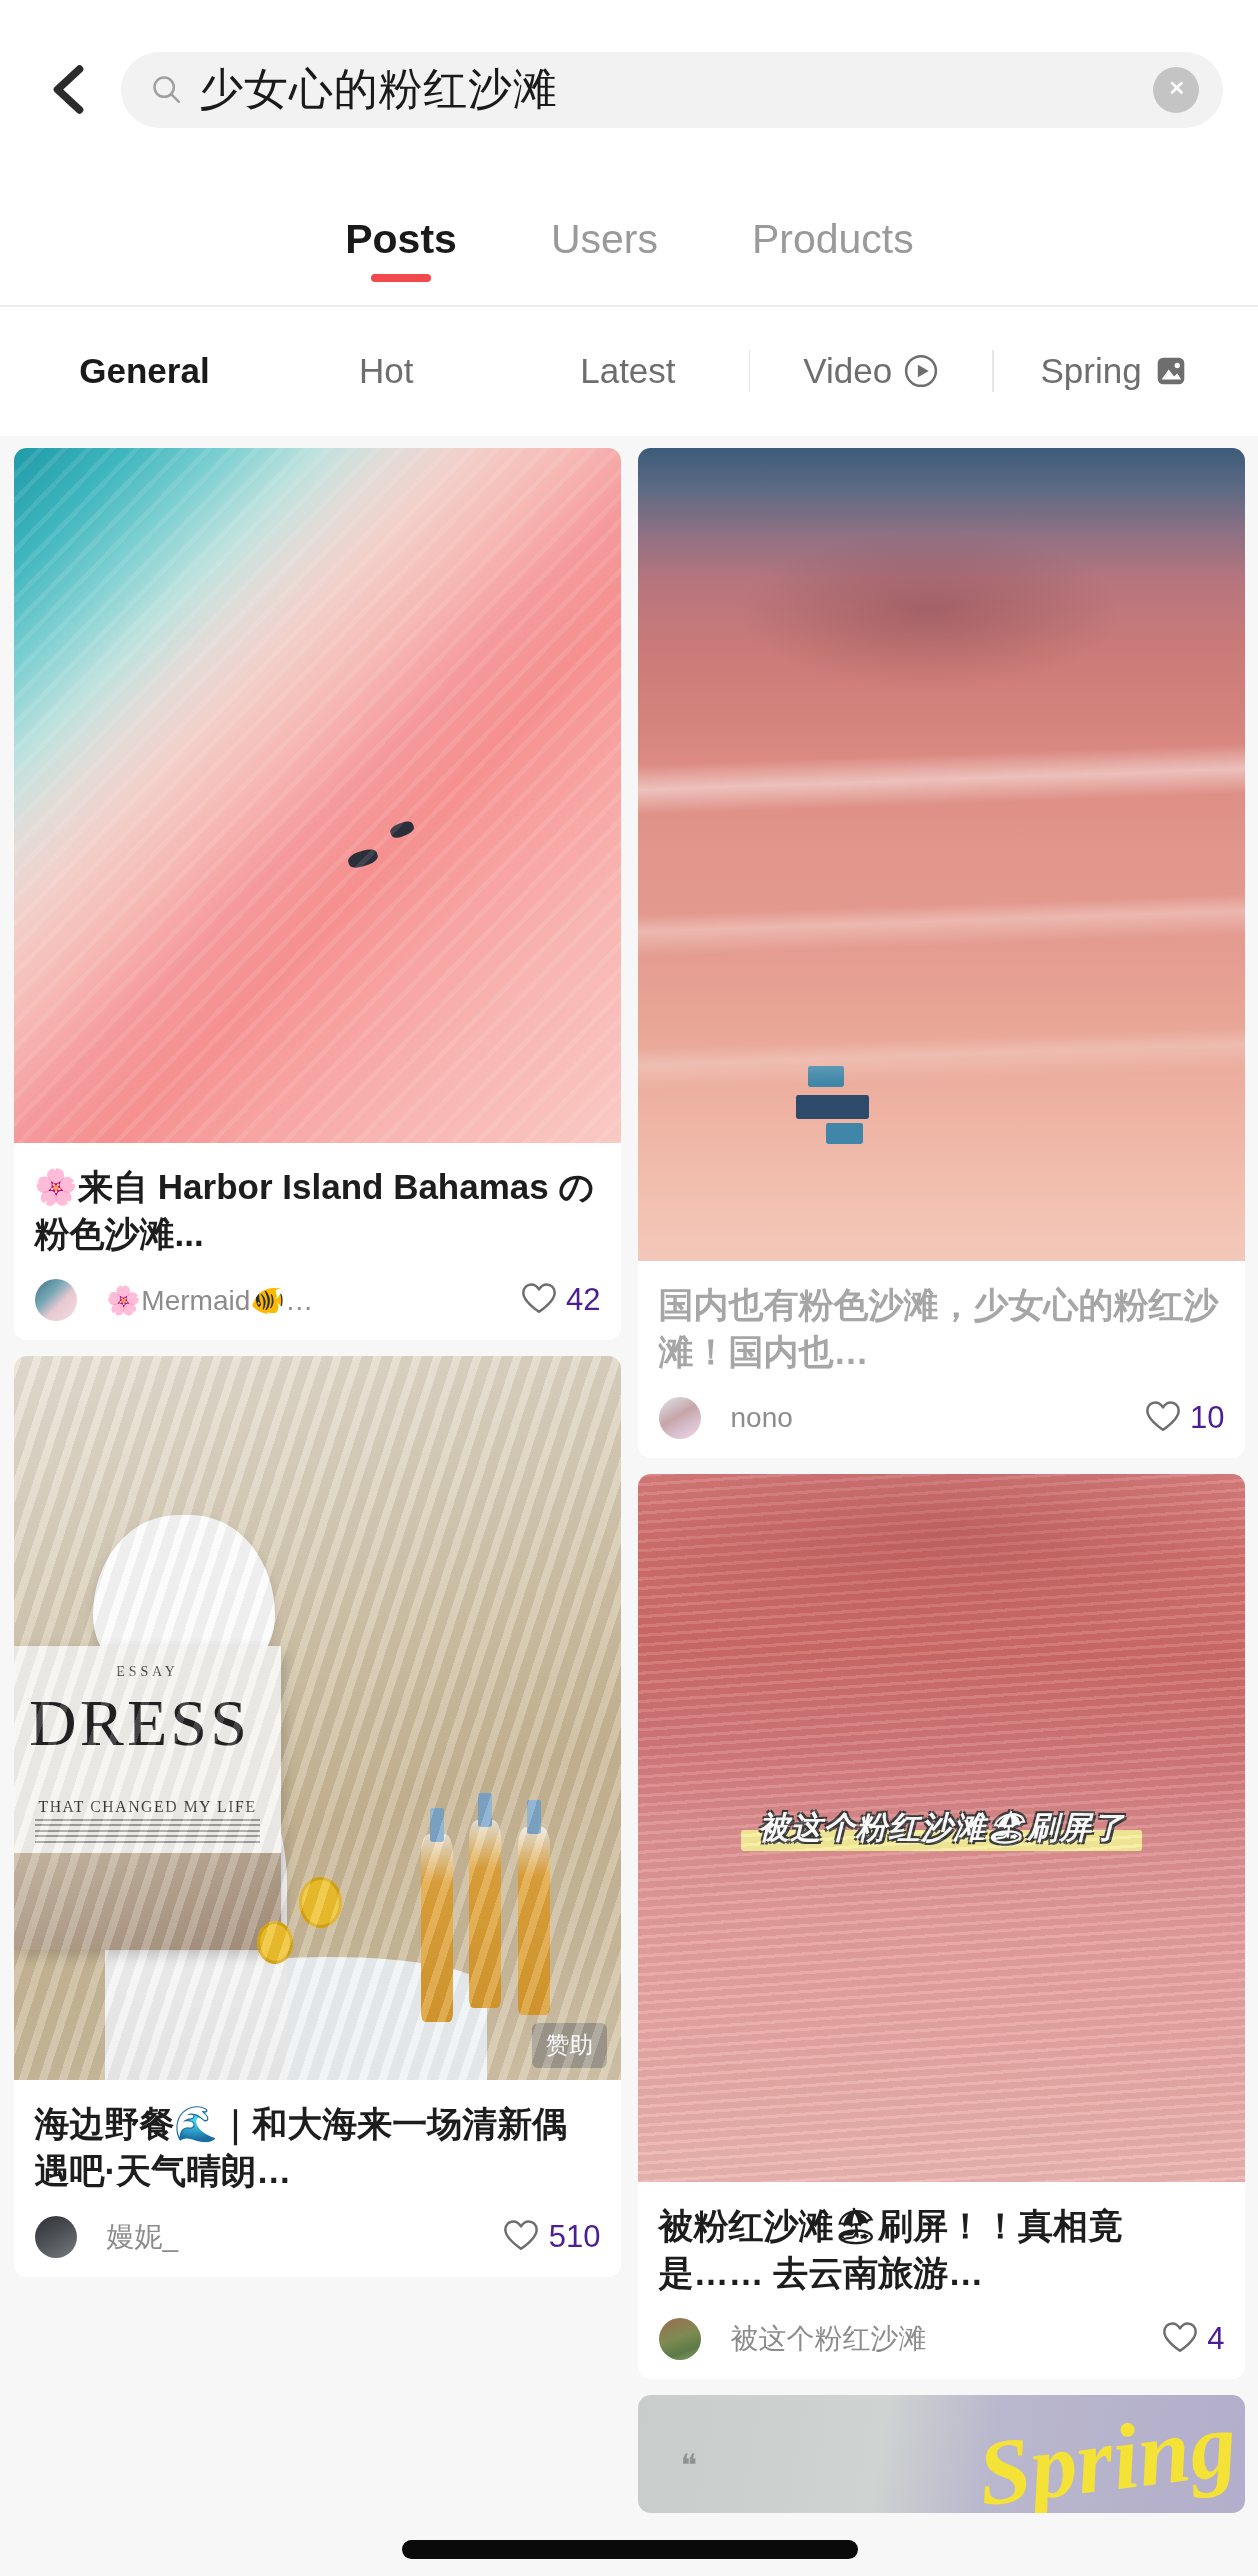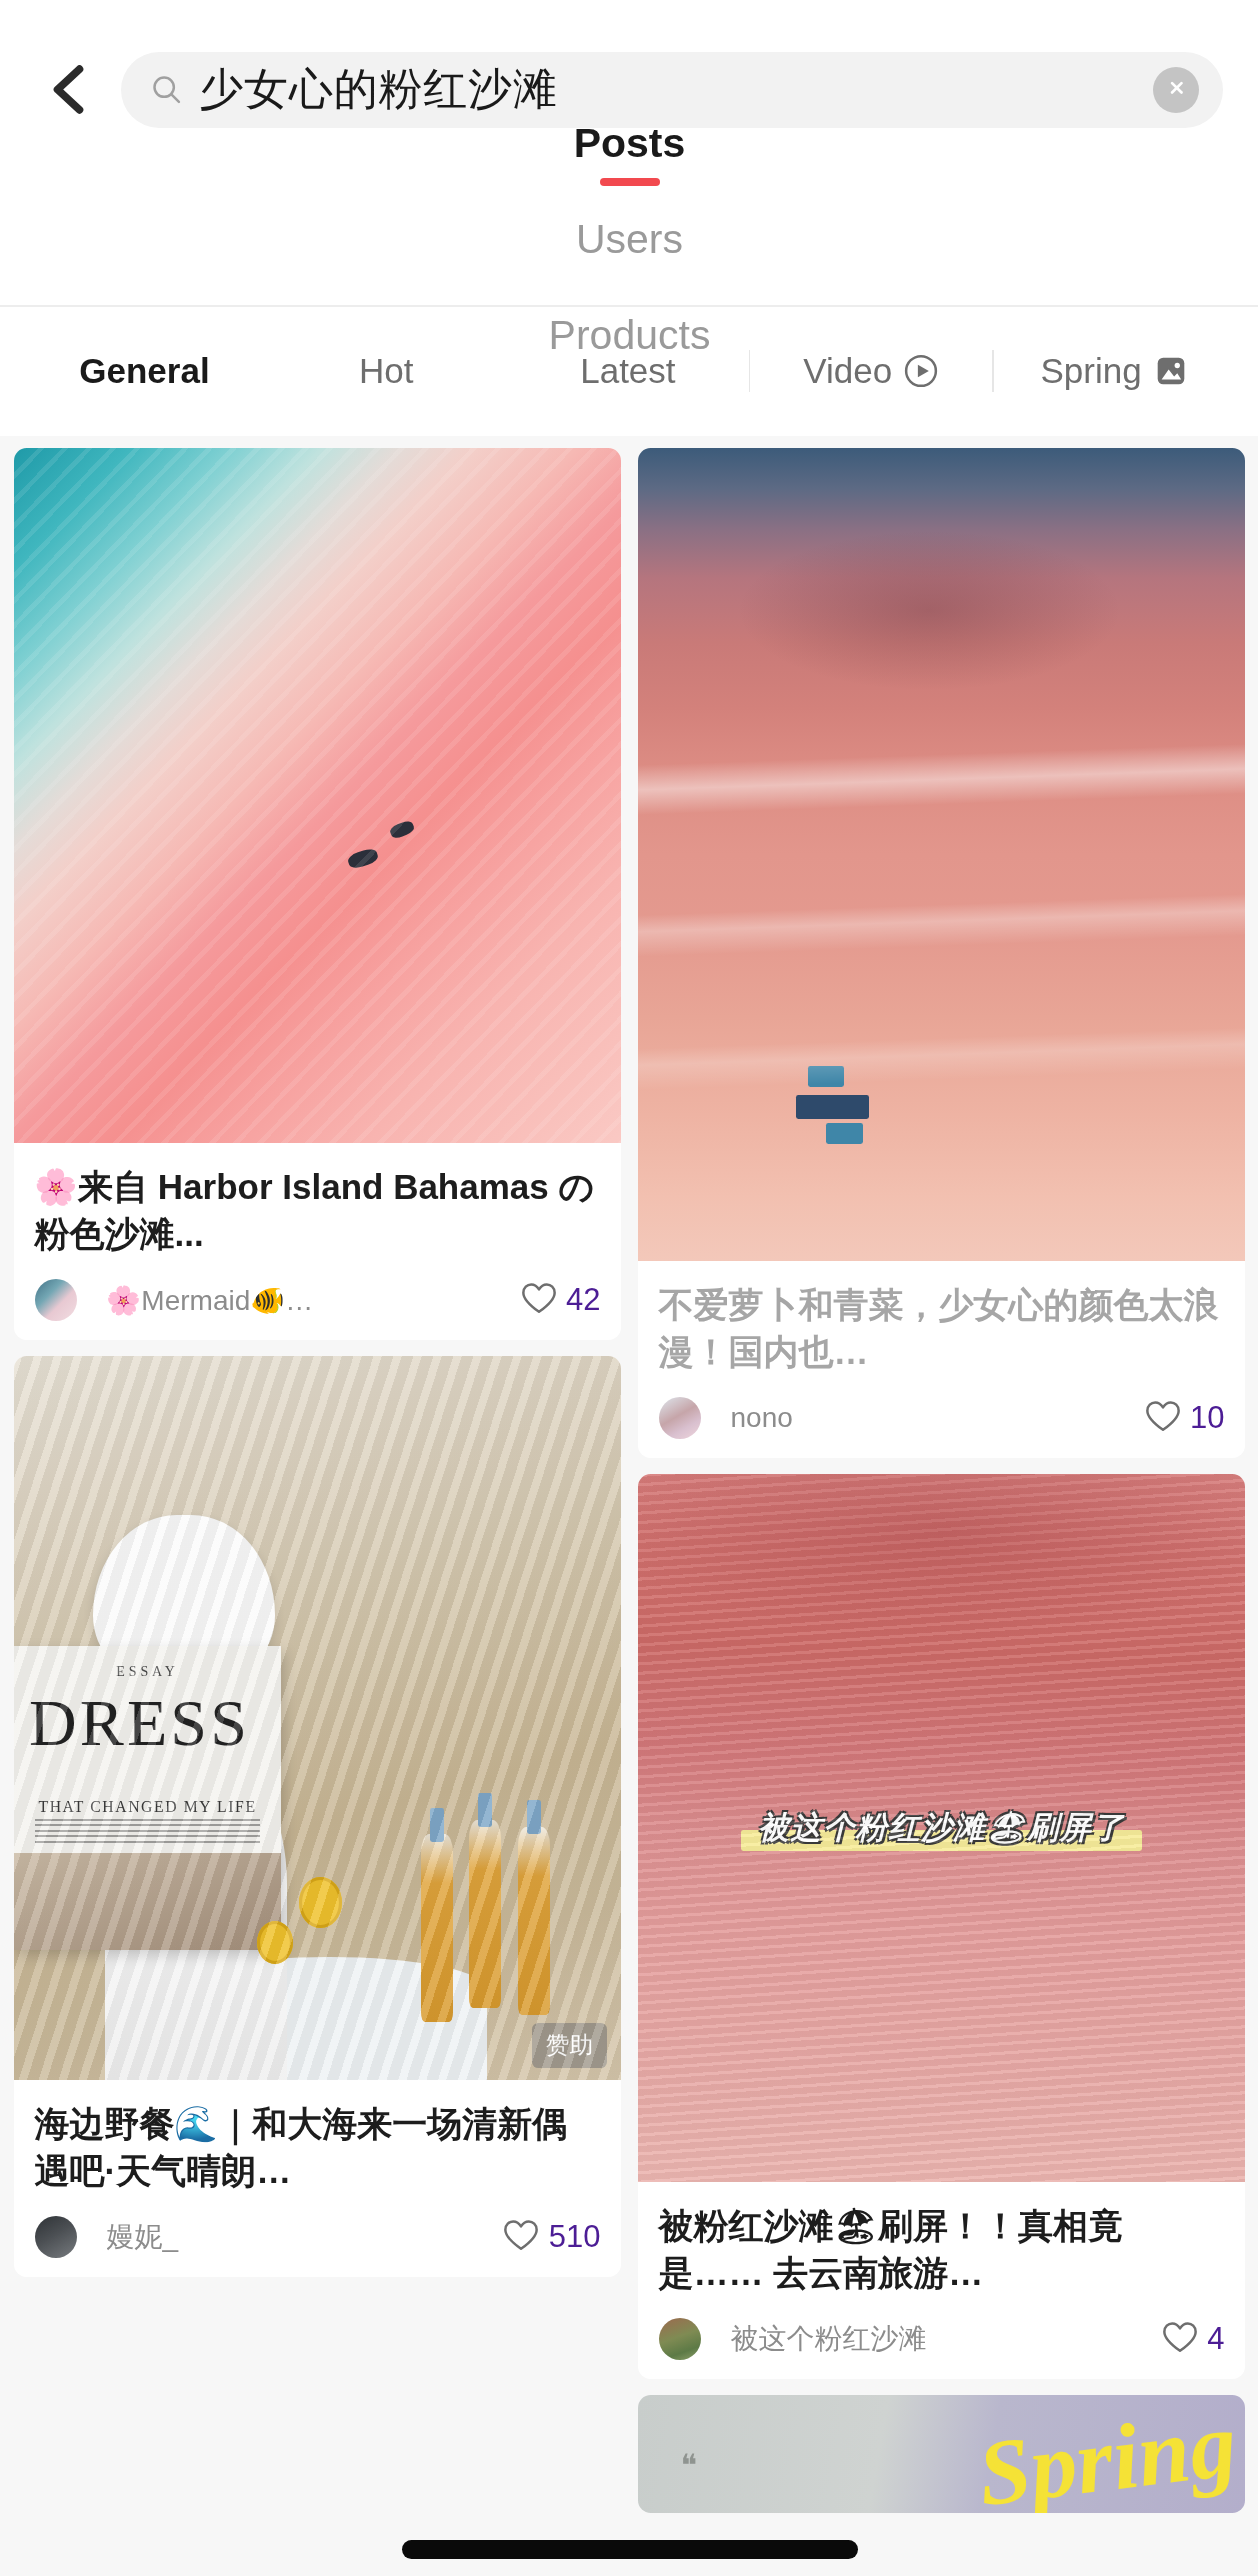--- a/index.html
+++ b/index.html
@@ -18,21 +18,21 @@
   .search-bar {
     flex:1; height:76px; margin-left:25px; background:#f2f2f2; border-radius:38px;
     display:flex; align-items:center; padding:0 23.6px 0 30px; position:relative;
   }
   .search-icon { width:31px; height:31px; flex:0 0 31px; margin-right:17.3px; }
   .search-value { flex:1; font-size:44px; color:#1a1a1a; letter-spacing:0.8px; white-space:nowrap; overflow:hidden; }
   .clear-btn { width:46px; height:46px; flex:0 0 46px; border-radius:50%; background:#c4c4c4;
                display:flex; align-items:center; justify-content:center; cursor:pointer; }
 
   
-  .tabs { height:126px; display:flex; align-items:center; justify-content:center; gap:44px; background:#fff;flex-direction:column; }
+  .tabs { height:126px; display:flex; align-items:center; justify-content:center; gap:94px; background:#fff; }
   .tab { position:relative; font-size:41px; color:#9a9a9a; padding-bottom:4.7px; cursor:pointer; white-space:nowrap; }
   .tab.active { color:#1a1a1a; font-weight:bold; }
   .tab .underline { position:absolute; left:50%; transform:translateX(-50%); bottom:-14px;
                     width:60px; height:7.9px; border-radius:4.7px; background:#f2494f; }
 
   .hdr-divider { height:1.6px; background:#ededed; width:100%; }
 
   
   .filters { height:129px; display:flex; align-items:center; background:#fff; padding:0 23.6px; }
   .filter { flex:1 1 0; display:flex; align-items:center; justify-content:center; gap:11px;
@@ -325,21 +325,21 @@
 
         <div class="card">
           <div class="thumb">
             <div class="img-pinkbeach2">
               <div class="mat" style="left:28%;top:76%;width:6%;height:2.6%;background:#3f86a8;"></div>
               <div class="mat" style="left:26%;top:79.5%;width:12%;height:3%;"></div>
               <div class="mat" style="left:31%;top:83%;width:6%;height:2.6%;background:#3f86a8;"></div>
             </div>
           </div>
           <div class="card-body">
-            <div class="card-title muted">不爱萝卜和青菜，少女心的颜色太浪漫！国内也…</div>
+            <div class="card-title muted">国内也有粉色沙滩，少女心的粉红沙滩！国内也…</div>
             <div class="card-meta">
               <div class="avatar av2"></div>
               <div class="author">nono</div>
               <div class="likes">
                 <span>
                   <svg width="36" height="33" viewBox="0 0 46 42">
                     <path d="M23 38 C9 28 3 21 3 13.5 C3 7 8 3 13 3 C17 3 21 6 23 9.5 C25 6 29 3 33 3 C38 3 43 7 43 13.5 C43 21 37 28 23 38 Z" fill="none" stroke="#6e6e6e" stroke-width="3.2" stroke-linejoin="round"></path>
                   </svg>
                 </span>
                 <span class="cnt">10</span>

